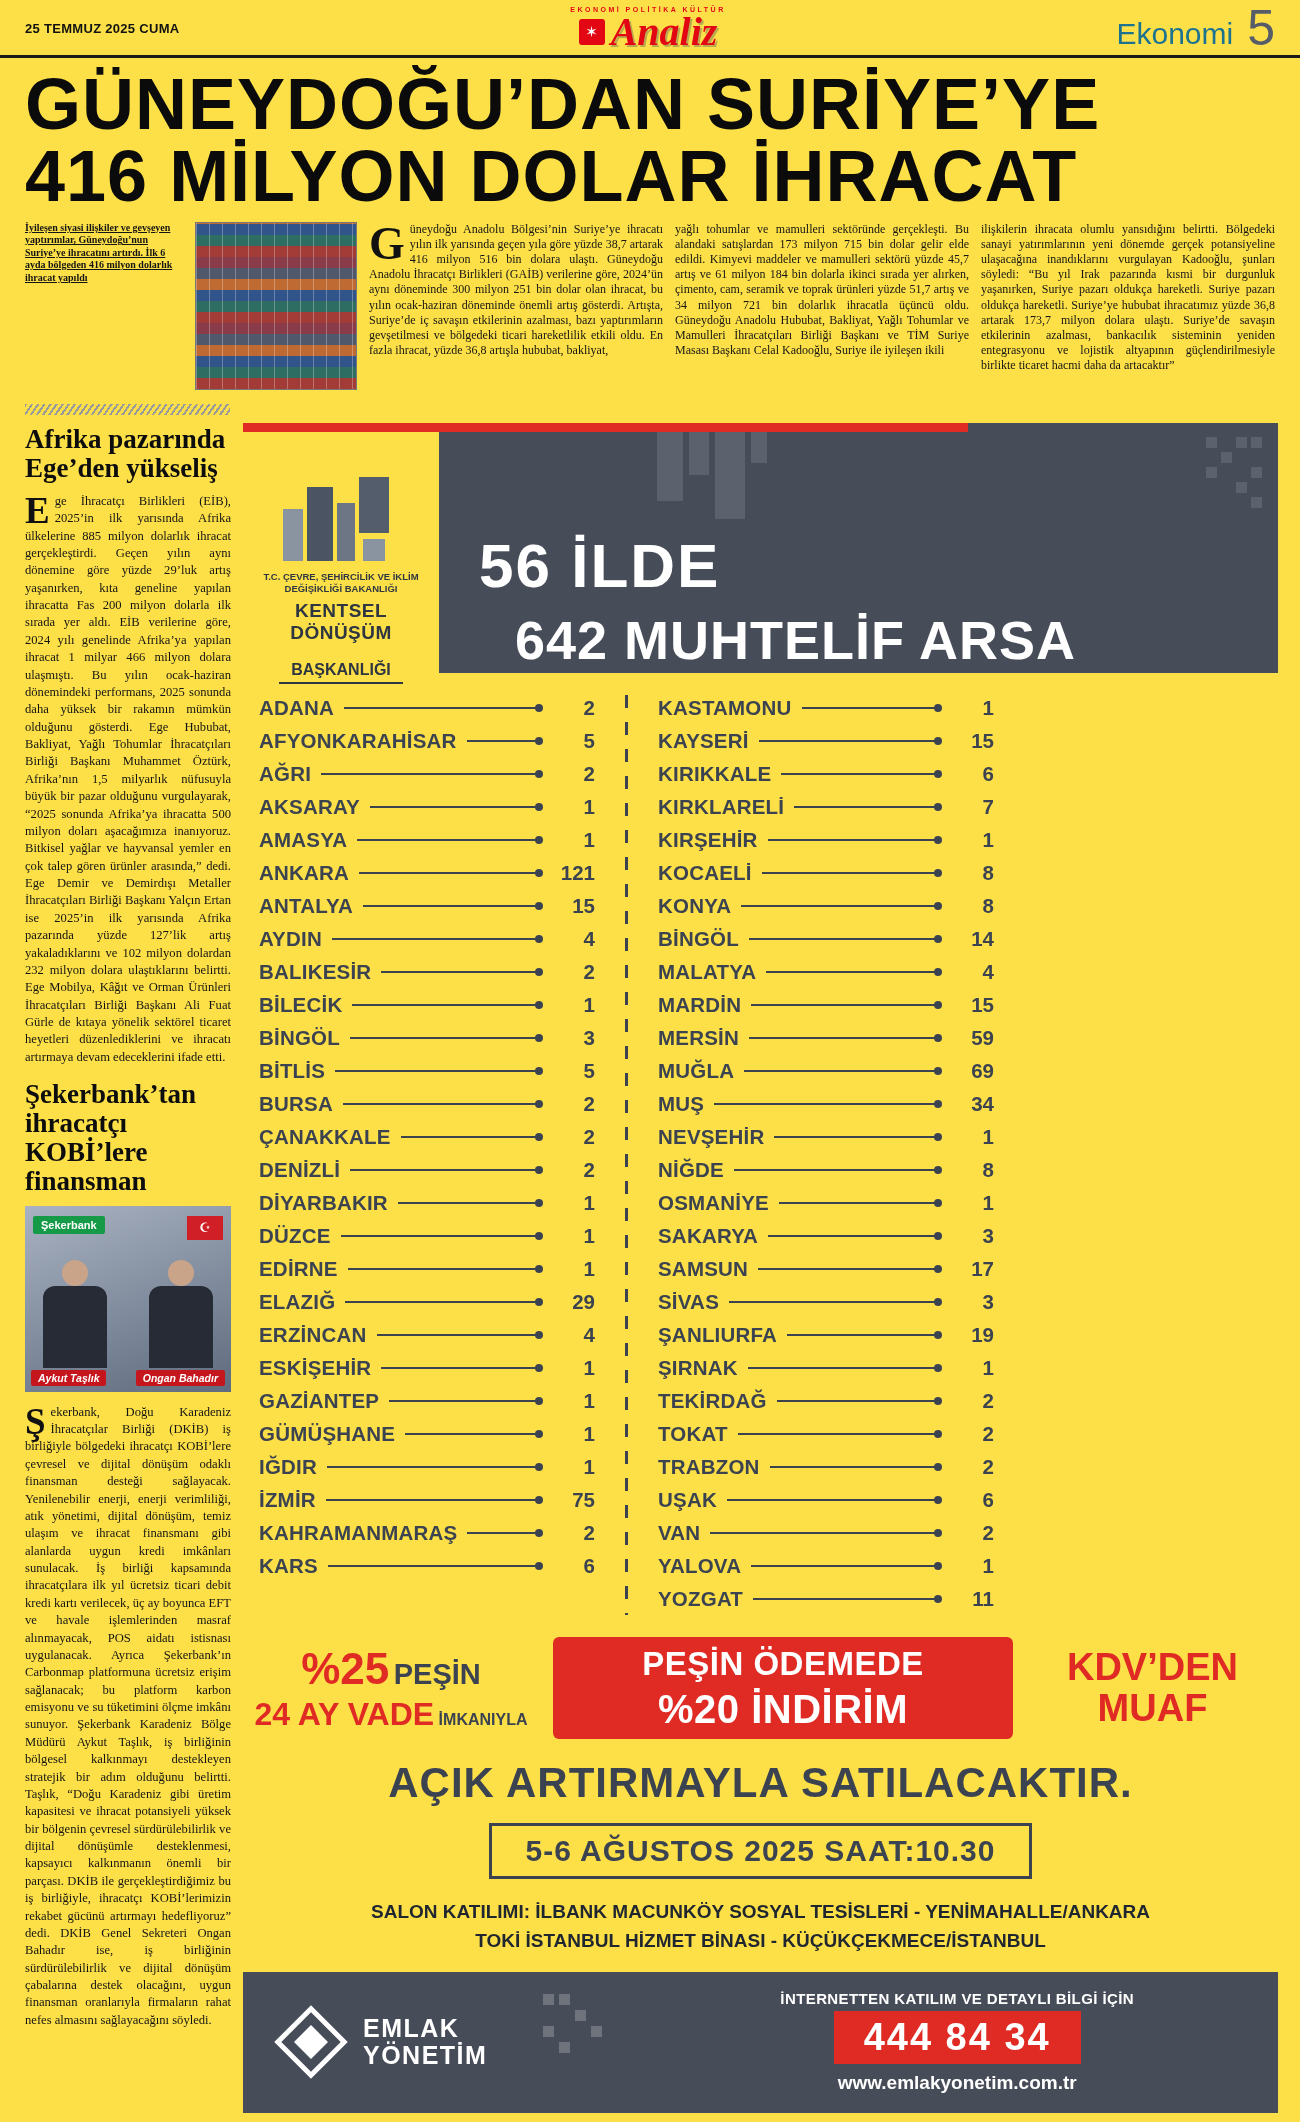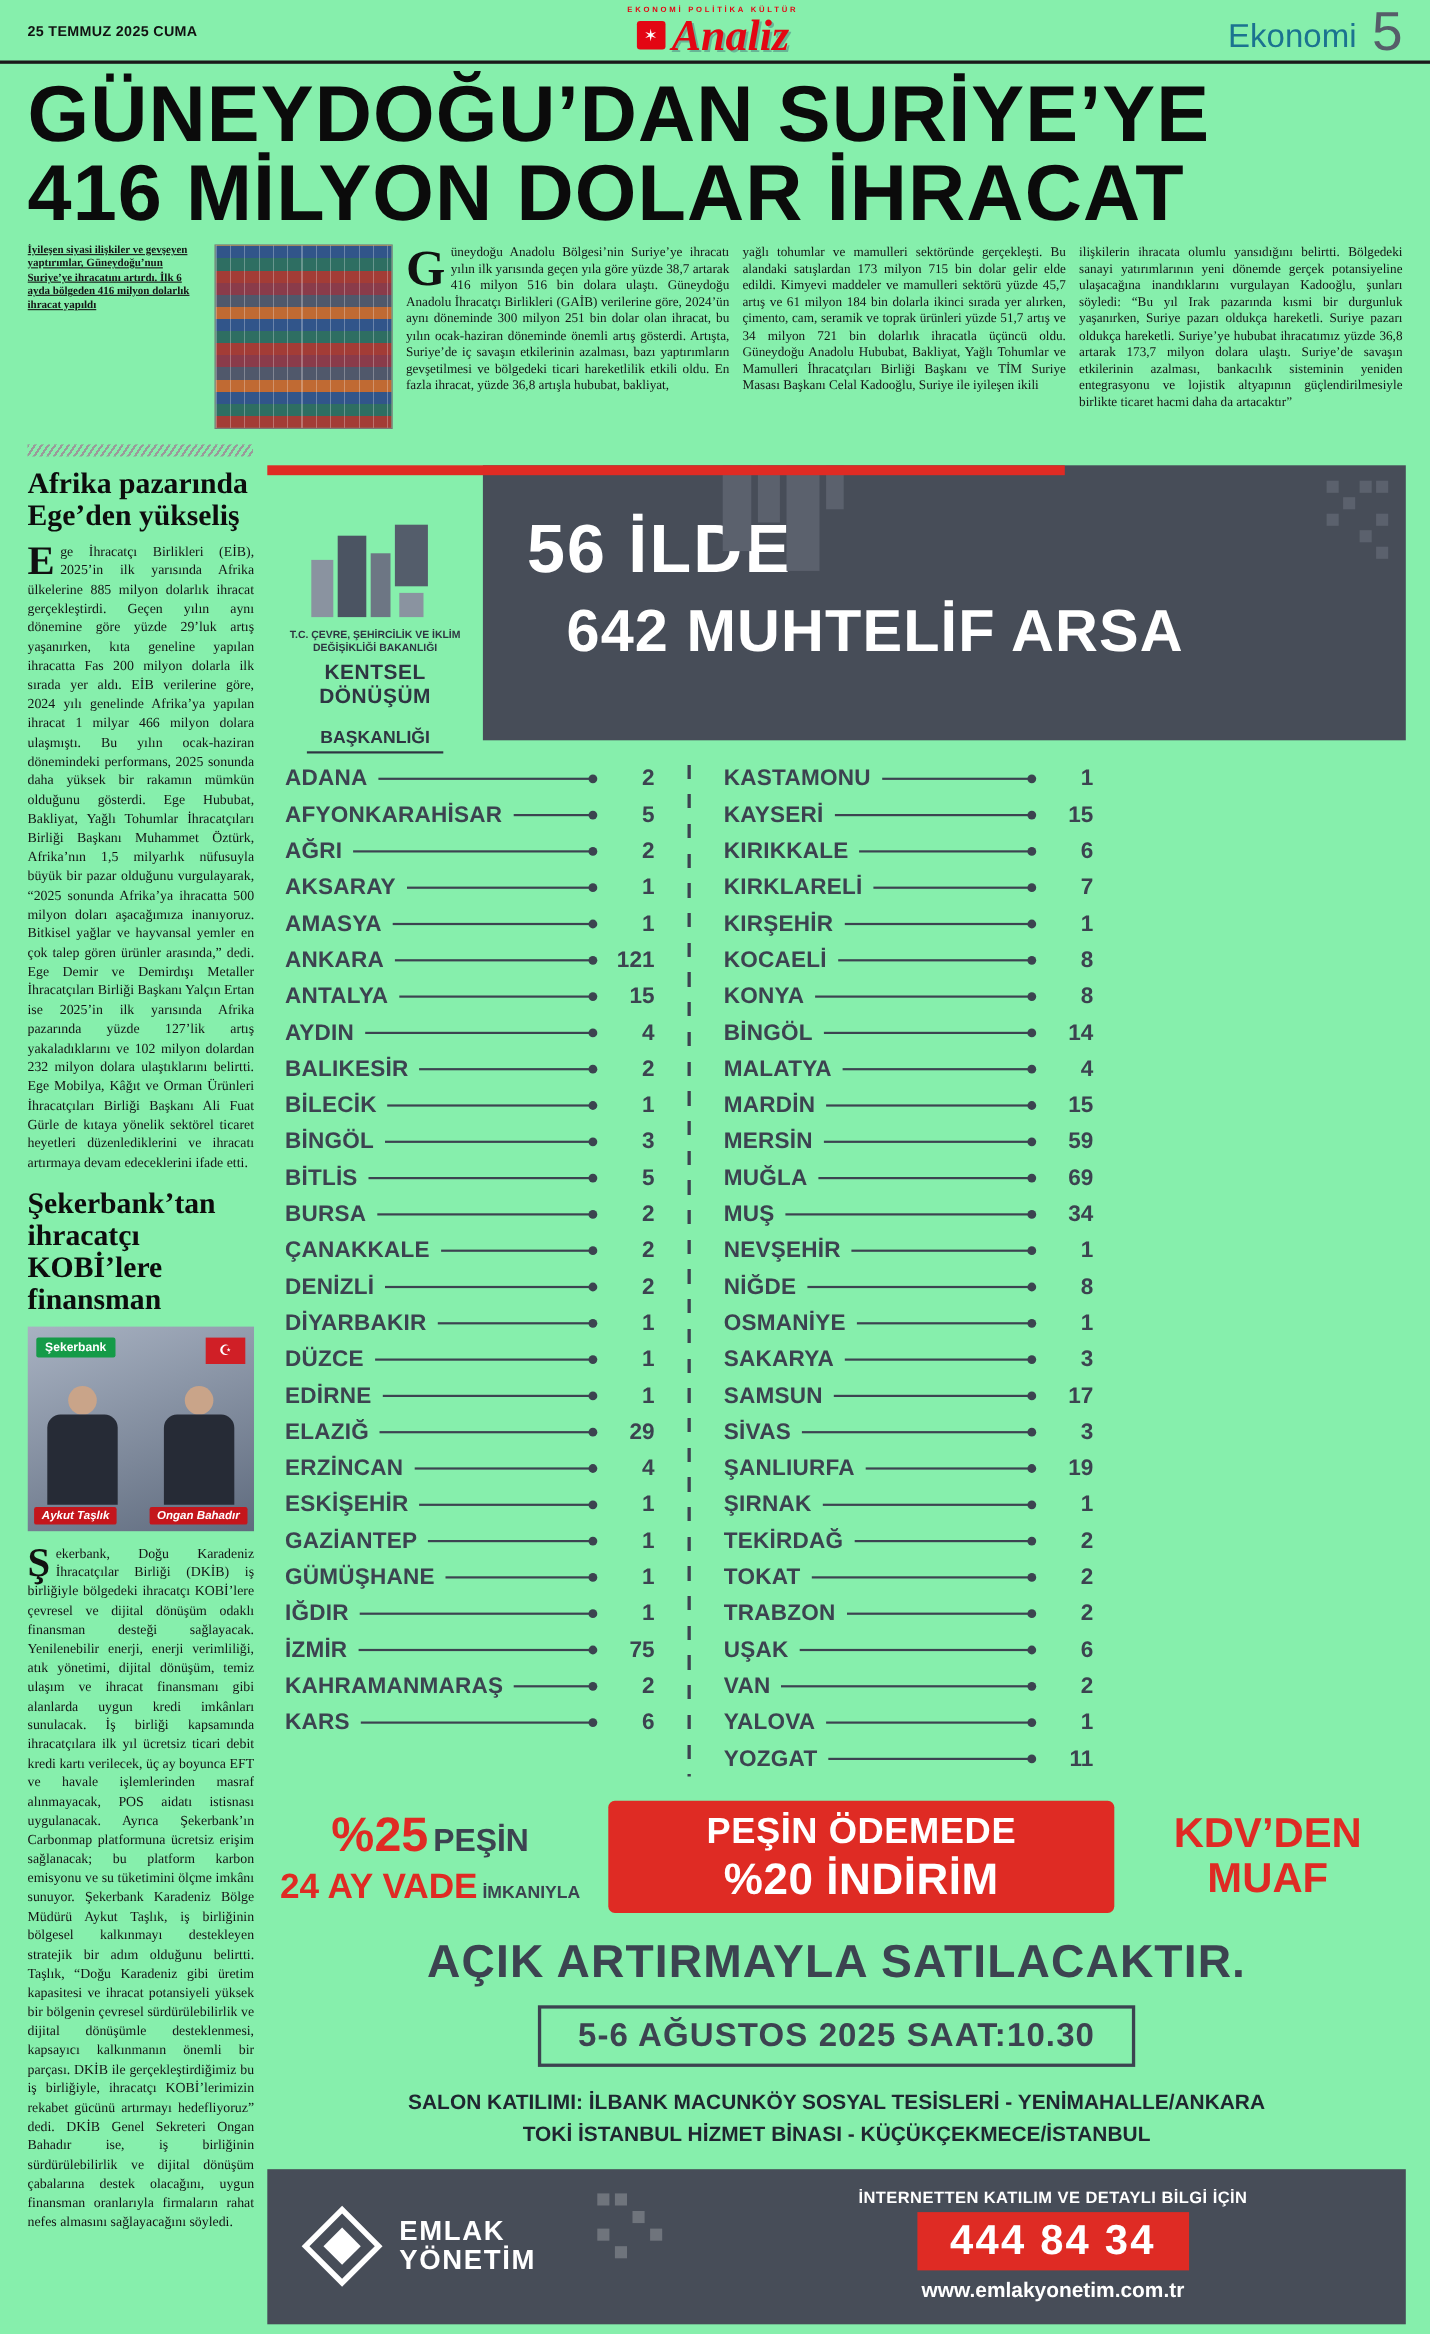--- a/index.html
+++ b/index.html
@@ -1,16 +1,16 @@
 <!DOCTYPE html>
 <html><head>
 <meta charset="utf-8">
 <style>
   html,body{margin:0;padding:0;background:#e8e8e8;}
-  .page{width:1300px;height:2122px;background:#86efac;position:relative;overflow:hidden;
+  .page{width:1300px;height:2122px;background:#fde047;position:relative;overflow:hidden;
         font-family:"Liberation Serif",serif;color:#111;margin:0 auto;}
 
   
   .masthead{display:flex;align-items:center;justify-content:space-between;height:58px;
             padding:2px 25px 0;border-bottom:3px solid #1a1a1a;box-sizing:border-box;}
   .m-date{font-family:"Liberation Sans",sans-serif;font-size:13px;font-weight:bold;letter-spacing:.3px;}
   .m-logo{text-align:center;}
   .m-tagline{color:#e30613;font-size:7px;letter-spacing:2.5px;font-weight:bold;
              font-family:"Liberation Sans",sans-serif;}
   .m-logorow{display:flex;align-items:center;gap:6px;justify-content:center;}
@@ -65,21 +65,21 @@
   
   .ad{flex:1;display:flex;flex-direction:column;font-family:"Liberation Sans",sans-serif;}
   .ad-top{height:250px;display:flex;position:relative;flex:none;}
   .redbar{position:absolute;top:0;left:0;width:70%;height:9px;background:#df2b24;z-index:3;}
   .gov{width:196px;flex:none;text-align:center;padding-top:46px;box-sizing:border-box;}
   .govlogo{width:124px;height:96px;}
   .ministry{font-size:9.5px;font-weight:bold;color:#2e3642;margin-top:2px;line-height:1.3;padding:0 6px;}
   .agency1{font-size:19px;font-weight:900;color:#2e3642;margin-top:4px;letter-spacing:.5px;}
   .agency2{font-size:16px;font-weight:bold;color:#2e3642;border-bottom:2px solid #2e3642;
            display:inline-block;padding:1px 12px 3px;margin-top:16px;}
-  .dark{flex:1;background:#474d58;position:relative;padding:46px 0 0 40px;color:#fff;overflow:hidden;}
+  .dark{flex:1;background:#474d58;position:relative;padding:112px 0 0 40px;color:#fff;overflow:hidden;}
   .big1{font-size:62px;font-weight:900;letter-spacing:2px;line-height:1;}
   .big2{font-size:54px;font-weight:900;letter-spacing:1px;margin:16px 0 0 36px;line-height:1;}
   .bldg{position:absolute;top:0;left:26%;display:flex;align-items:flex-start;gap:6px;}
   .bldg i{display:block;background:#5b616d;}
   .bldg i:nth-child(1){width:26px;height:78px;}
   .bldg i:nth-child(2){width:20px;height:52px;}
   .bldg i:nth-child(3){width:30px;height:96px;}
   .bldg i:nth-child(4){width:16px;height:40px;}
   .pix{width:11px;height:11px;}
   .pix.pr{position:absolute;top:14px;right:16px;background:#5b616d;

